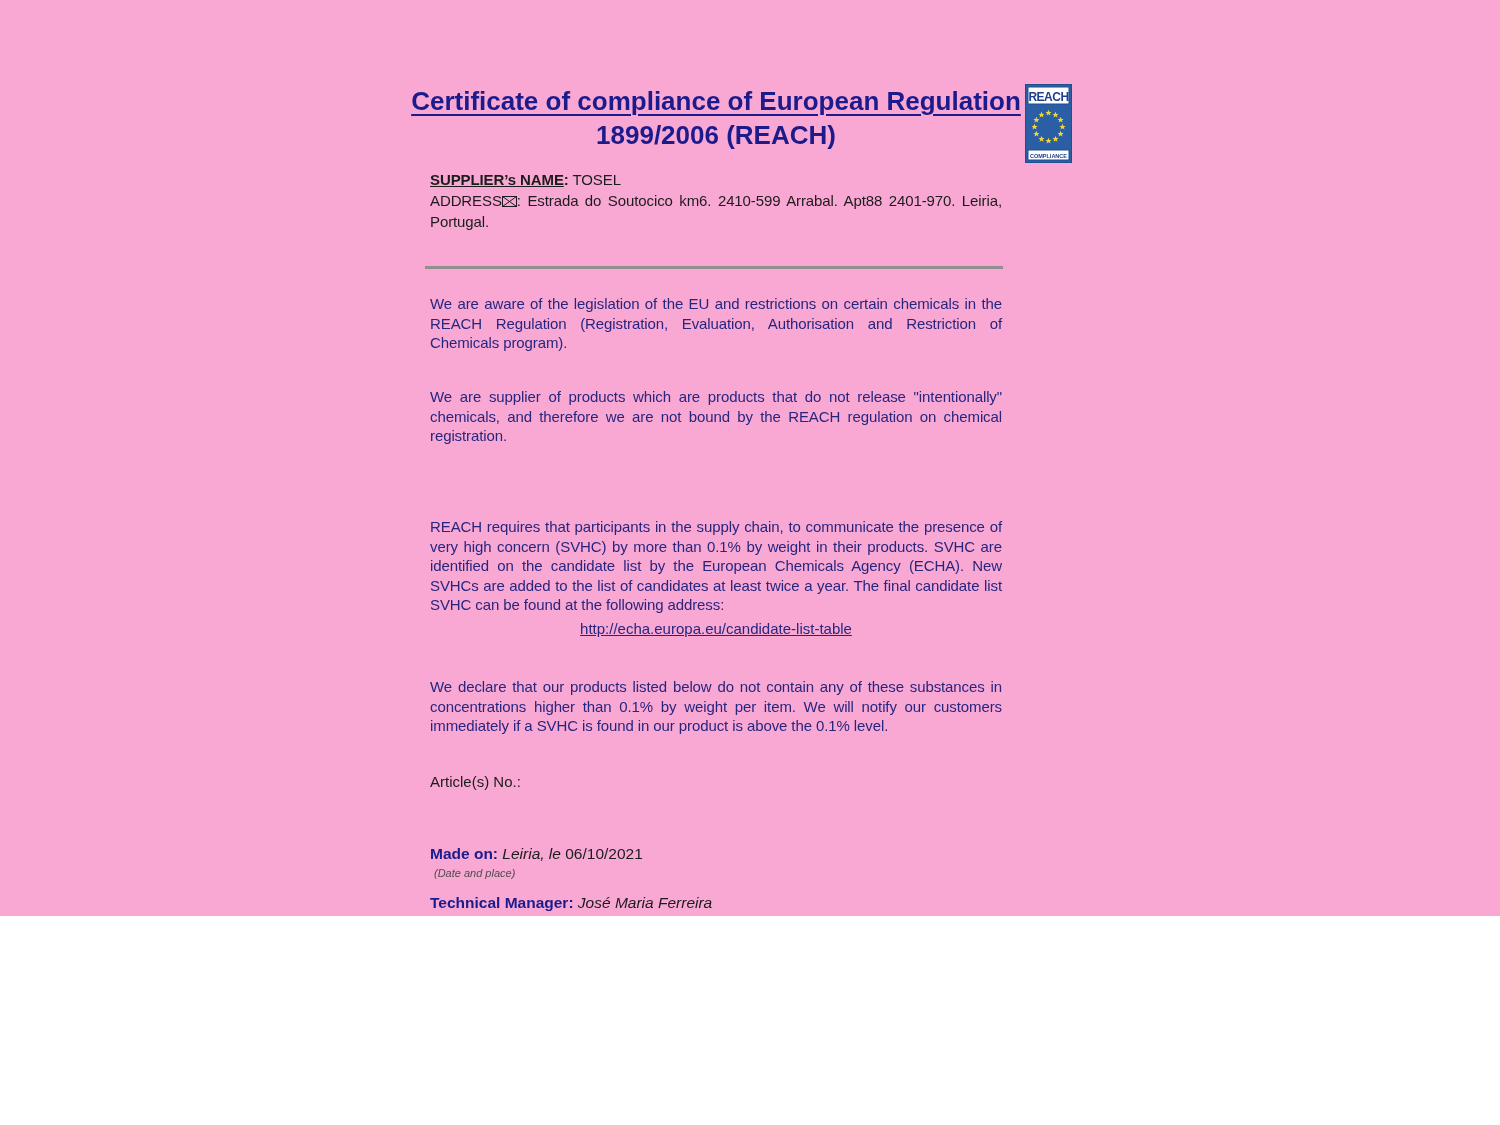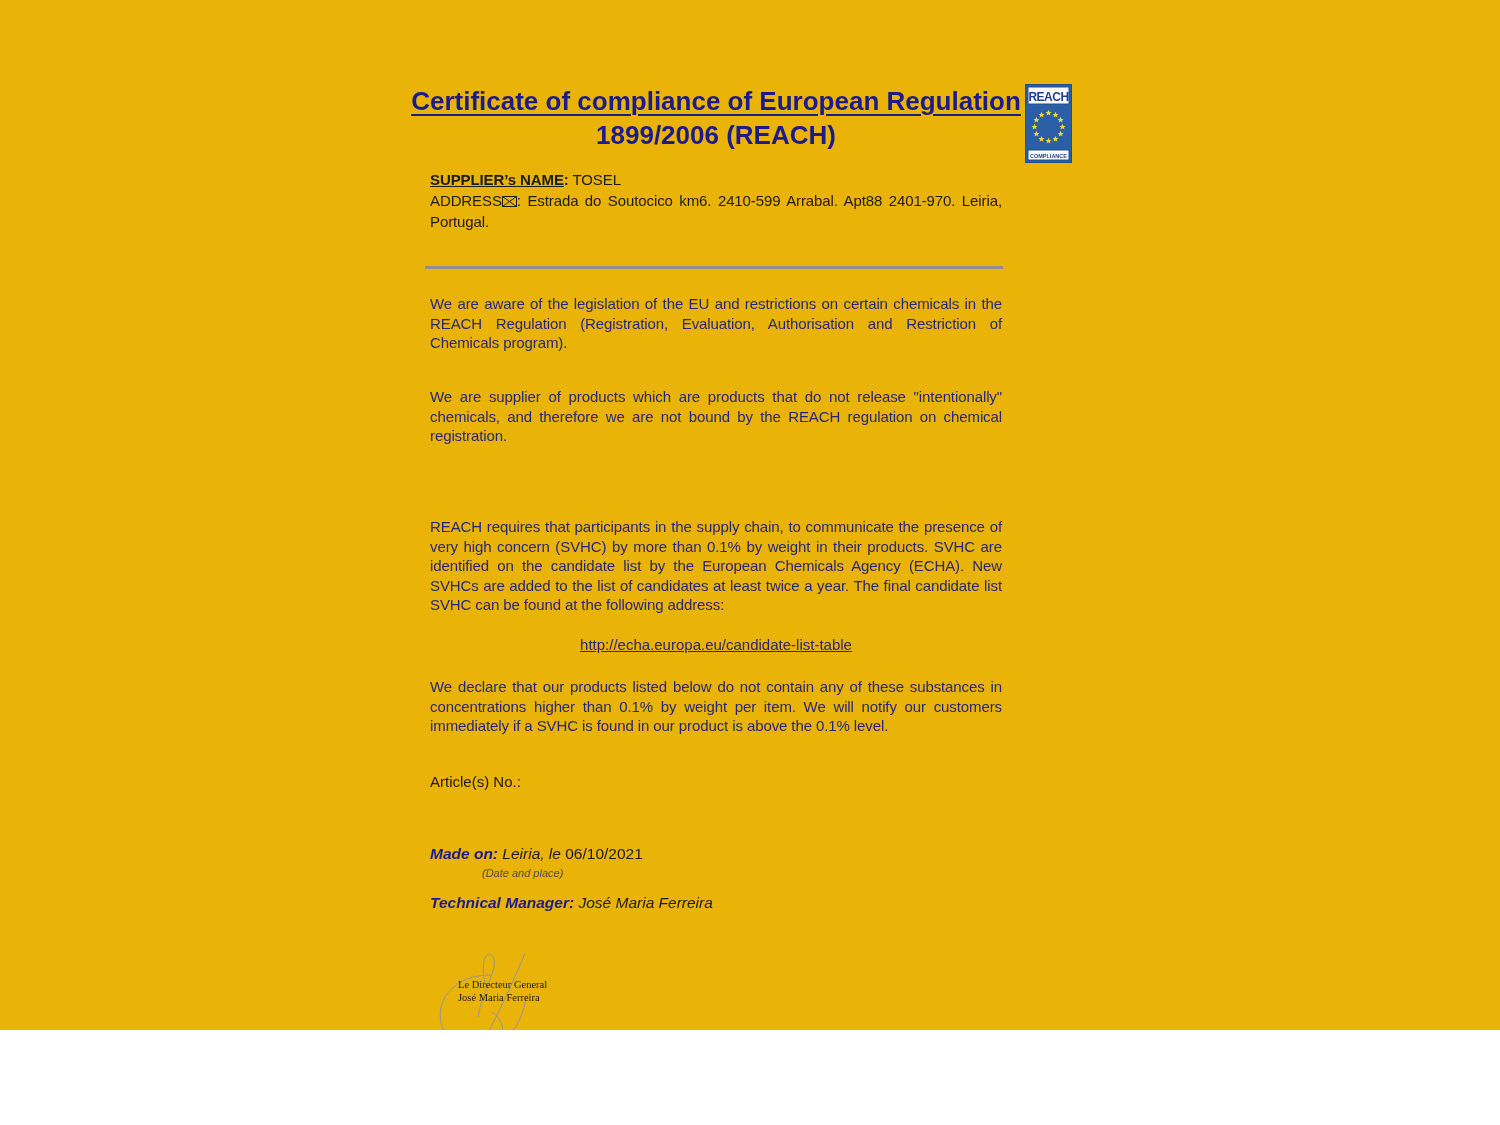--- a/index.html
+++ b/index.html
@@ -1,17 +1,17 @@
 <!DOCTYPE html>
 <html><head>
 <meta charset="utf-8">
 <style>
   html,body { margin:0; padding:0; background:#ffffff; }
   .stage {
-    position:relative; width:1500px; height:1030px; background:#eab308;
+    position:relative; width:1500px; height:916px; background:#f9a8d4;
     font-family:"Liberation Sans", sans-serif; overflow:hidden;
   }
   .abs { position:absolute; }
 
   
   .title-block { left:380px; top:84px; width:672px; text-align:center;
     color:#1b1b8c; font-weight:bold; font-size:26px; line-height:34px; }
   .title-line1 { text-decoration:underline; text-decoration-thickness:2px; text-underline-offset:4px; }
 
   
@@ -28,33 +28,33 @@
 
   .divider { left:425px; top:266px; width:578px; height:3px; background:#8f8f8f; }
 
   
   .para { left:430px; width:572px; color:#26267f; font-size:15px;
     line-height:19.5px; text-align:justify; letter-spacing:-0.1px; }
   .p1 { top:294px; }
   .p2 { top:387px; }
   .p3 { top:492px;margin-top:25px; }
   .p4 { top:677px; }
-  .link-row { left:430px; top:620px; width:572px; text-align:center;margin-top:16px; }
+  .link-row { left:430px; top:620px; width:572px; text-align:center; }
   .link-row a { color:#26267f; font-size:15px; text-decoration:underline; }
 
   .articles { left:430px; top:773px; width:572px; color:#1c1c1c; font-size:15px; }
 
   
   .foot-line { left:430px; width:572px; font-size:15.5px; color:#1c1c1c; }
   .made-on { top:845px; }
   .tech-mgr { top:894px; }
-  .navy-bold { color:#1b1b8c; font-weight:bold;font-style:italic; }
+  .navy-bold { color:#1b1b8c; font-weight:bold; }
   .ital { font-style:italic; }
   .note { left:434px; width:572px; font-size:11px; font-style:italic; color:#4d4d4d; }
-  .note1 { top:867px;margin-left:48px; }
+  .note1 { top:867px; }
   .note2 { top:916px; }
 
   .signature { left:428px; top:945px; }
 </style>
 </head>
 <body>
 
 <div class="stage">
 
   <div class="abs title-block">

